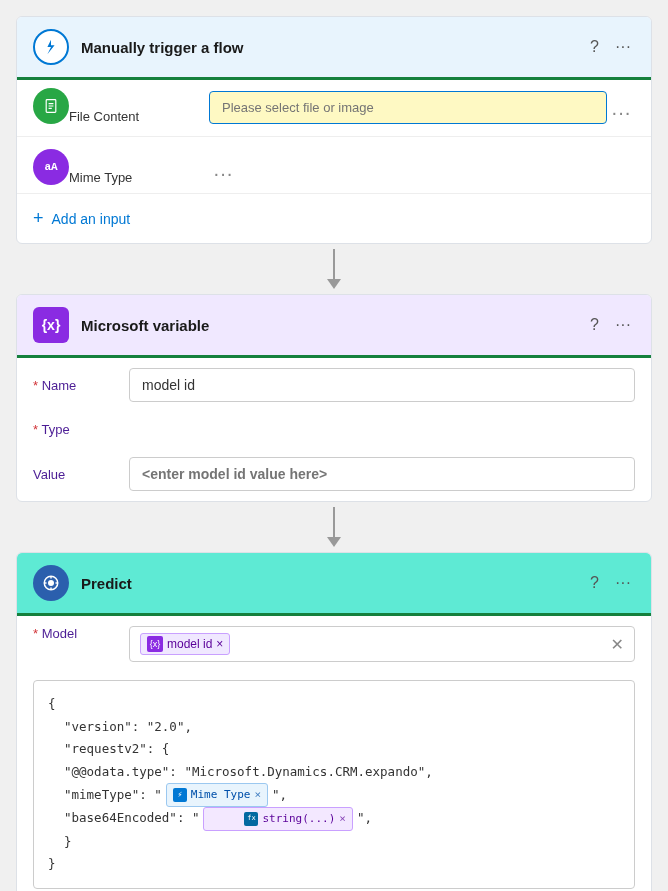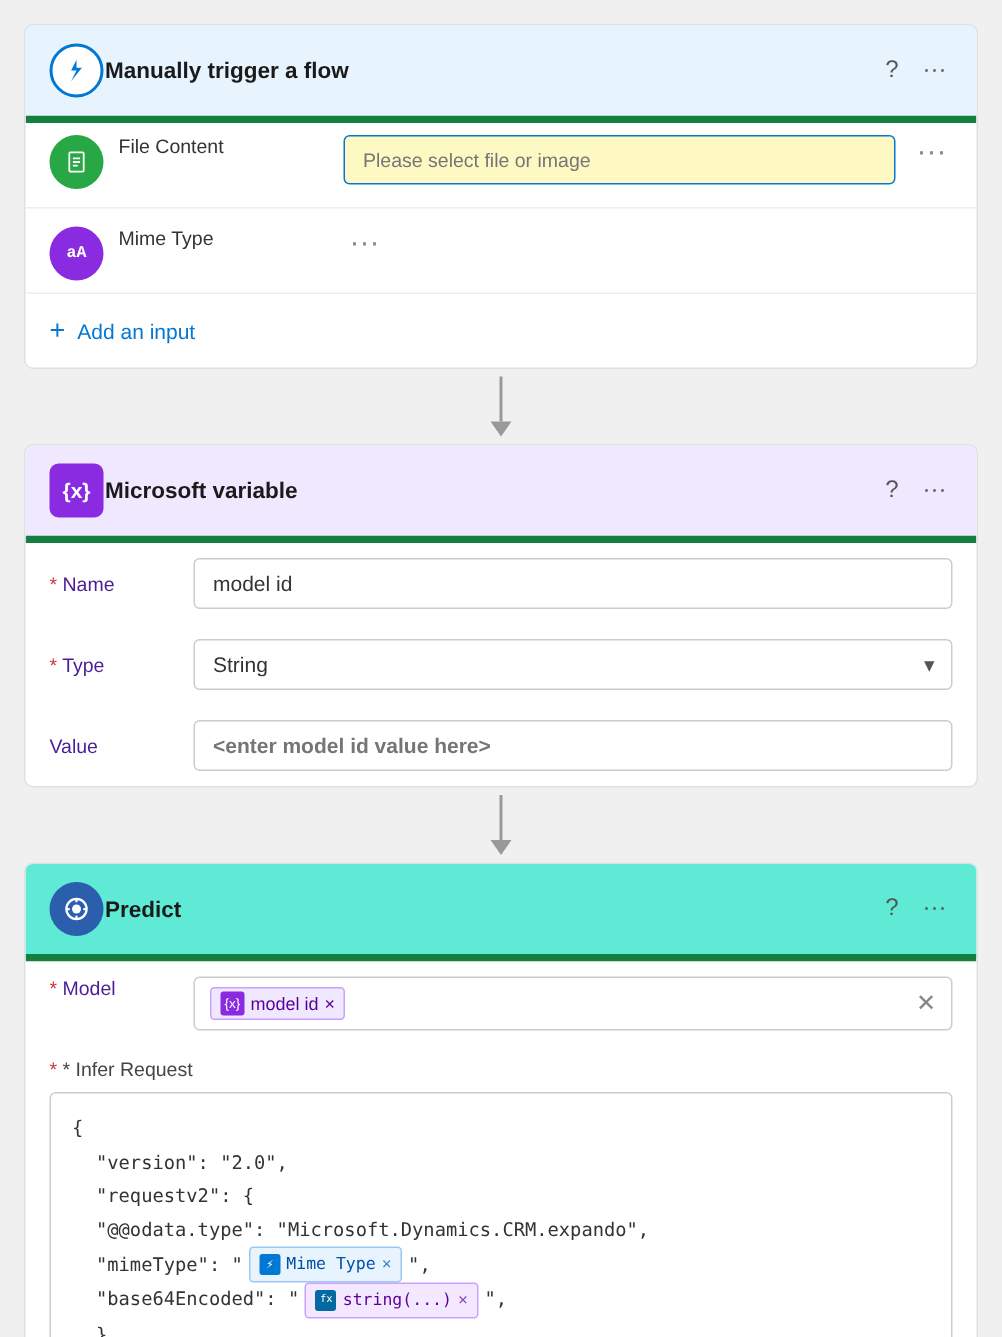--- a/index.html
+++ b/index.html
@@ -8,22 +8,22 @@
       background: #f0f0f0;
       padding: 16px;
       width: 668px;
       min-height: 891px;
     }
 
     .card-header {
       display: flex;
       align-items: center;
       padding: 12px 16px;
-      border-bottom: 5px solid #15803d;
-      gap: 1px;
+      border-bottom: 3px solid #15803d;
+      gap: 12px;
     }
 
     .card-header.trigger {
       background: #e8f4fd;
       border-radius: 4px 4px 0 0;
     }
 
     .card-header.variable {
       background: #f3e8ff;
       border-radius: 4px 4px 0 0;
@@ -65,22 +65,21 @@
 
     .help-icon, .more-icon {
       color: #555;
       cursor: pointer;
       font-size: 16px;
       padding: 4px;
     }
 
     .input-row {
       display: flex;
-      align-items: flex-start;
-      gap: 10px;
+      align-items: flex-end;
       padding: 8px 16px;
     }
 
     .input-label-box {
       width: 140px;
       font-size: 13px;
       color: #333;
       font-weight: 500;
     }
 
@@ -333,21 +332,21 @@
       height: 14px;
       border-radius: 2px;
       display: flex;
       align-items: center;
       justify-content: center;
       color: white;
       font-size: 8px;
     }
 
     .token-chip-icon.blue-bg { background: #0078d4; }
-    .token-chip-icon.purple-bg { background: #0369a1; }
+    .token-chip-icon.purple-bg { background: #0369a1; margin-left: 34px; }
 
     .chip-x {
       font-size: 11px;
       cursor: pointer;
       opacity: 0.7;
     }
 
     .section-divider {
       height: 1px;
       background: #eee;
@@ -466,31 +465,20 @@
     </div>
   </div>
 
   <div class="form-row">
     <label class="form-label required">Name</label>
     <input class="text-input" type="text" value="model id" style="">
   </div>
 
   <div class="form-row">
     <label class="form-label required">Type</label>
-    <div class="select-wrapper">
-      <select class="select-input">
-        <option>String</option>
-        <option>Integer</option>
-        <option>Float</option>
-        <option>Boolean</option>
-        <option>Object</option>
-        <option>Array</option>
-      </select>
-      <span class="select-chevron">▾</span>
-    </div>
   </div>
 
   <div class="form-row">
     <label class="form-label">Value</label>
     <input class="text-input" type="text" style="color: #15803d; font-weight: bold;" placeholder="&lt;enter model id value here&gt;">
   </div>
 </div>
 
 <div class="connector">
   <div class="arrow-down">
@@ -524,21 +512,20 @@
       <div class="model-chip">
         <div class="model-chip-icon">{x}</div>
         <span class="model-chip-text">model id</span>
         <span class="model-chip-close">×</span>
       </div>
       <span class="model-clear">✕</span>
     </div>
   </div>
 
   <div style="padding: 8px 16px 16px 16px;">
-    <div class="infer-label required">* Infer Request</div>
     <div class="json-box">
       <div class="json-line">
           <span>{</span>
         </div>
       <div class="json-line">
           <span style="margin-left:16px;">"version": "2.0",</span>
         </div>
       <div class="json-line">
           <span style="margin-left:16px;">"requestv2": {</span>
         </div>

